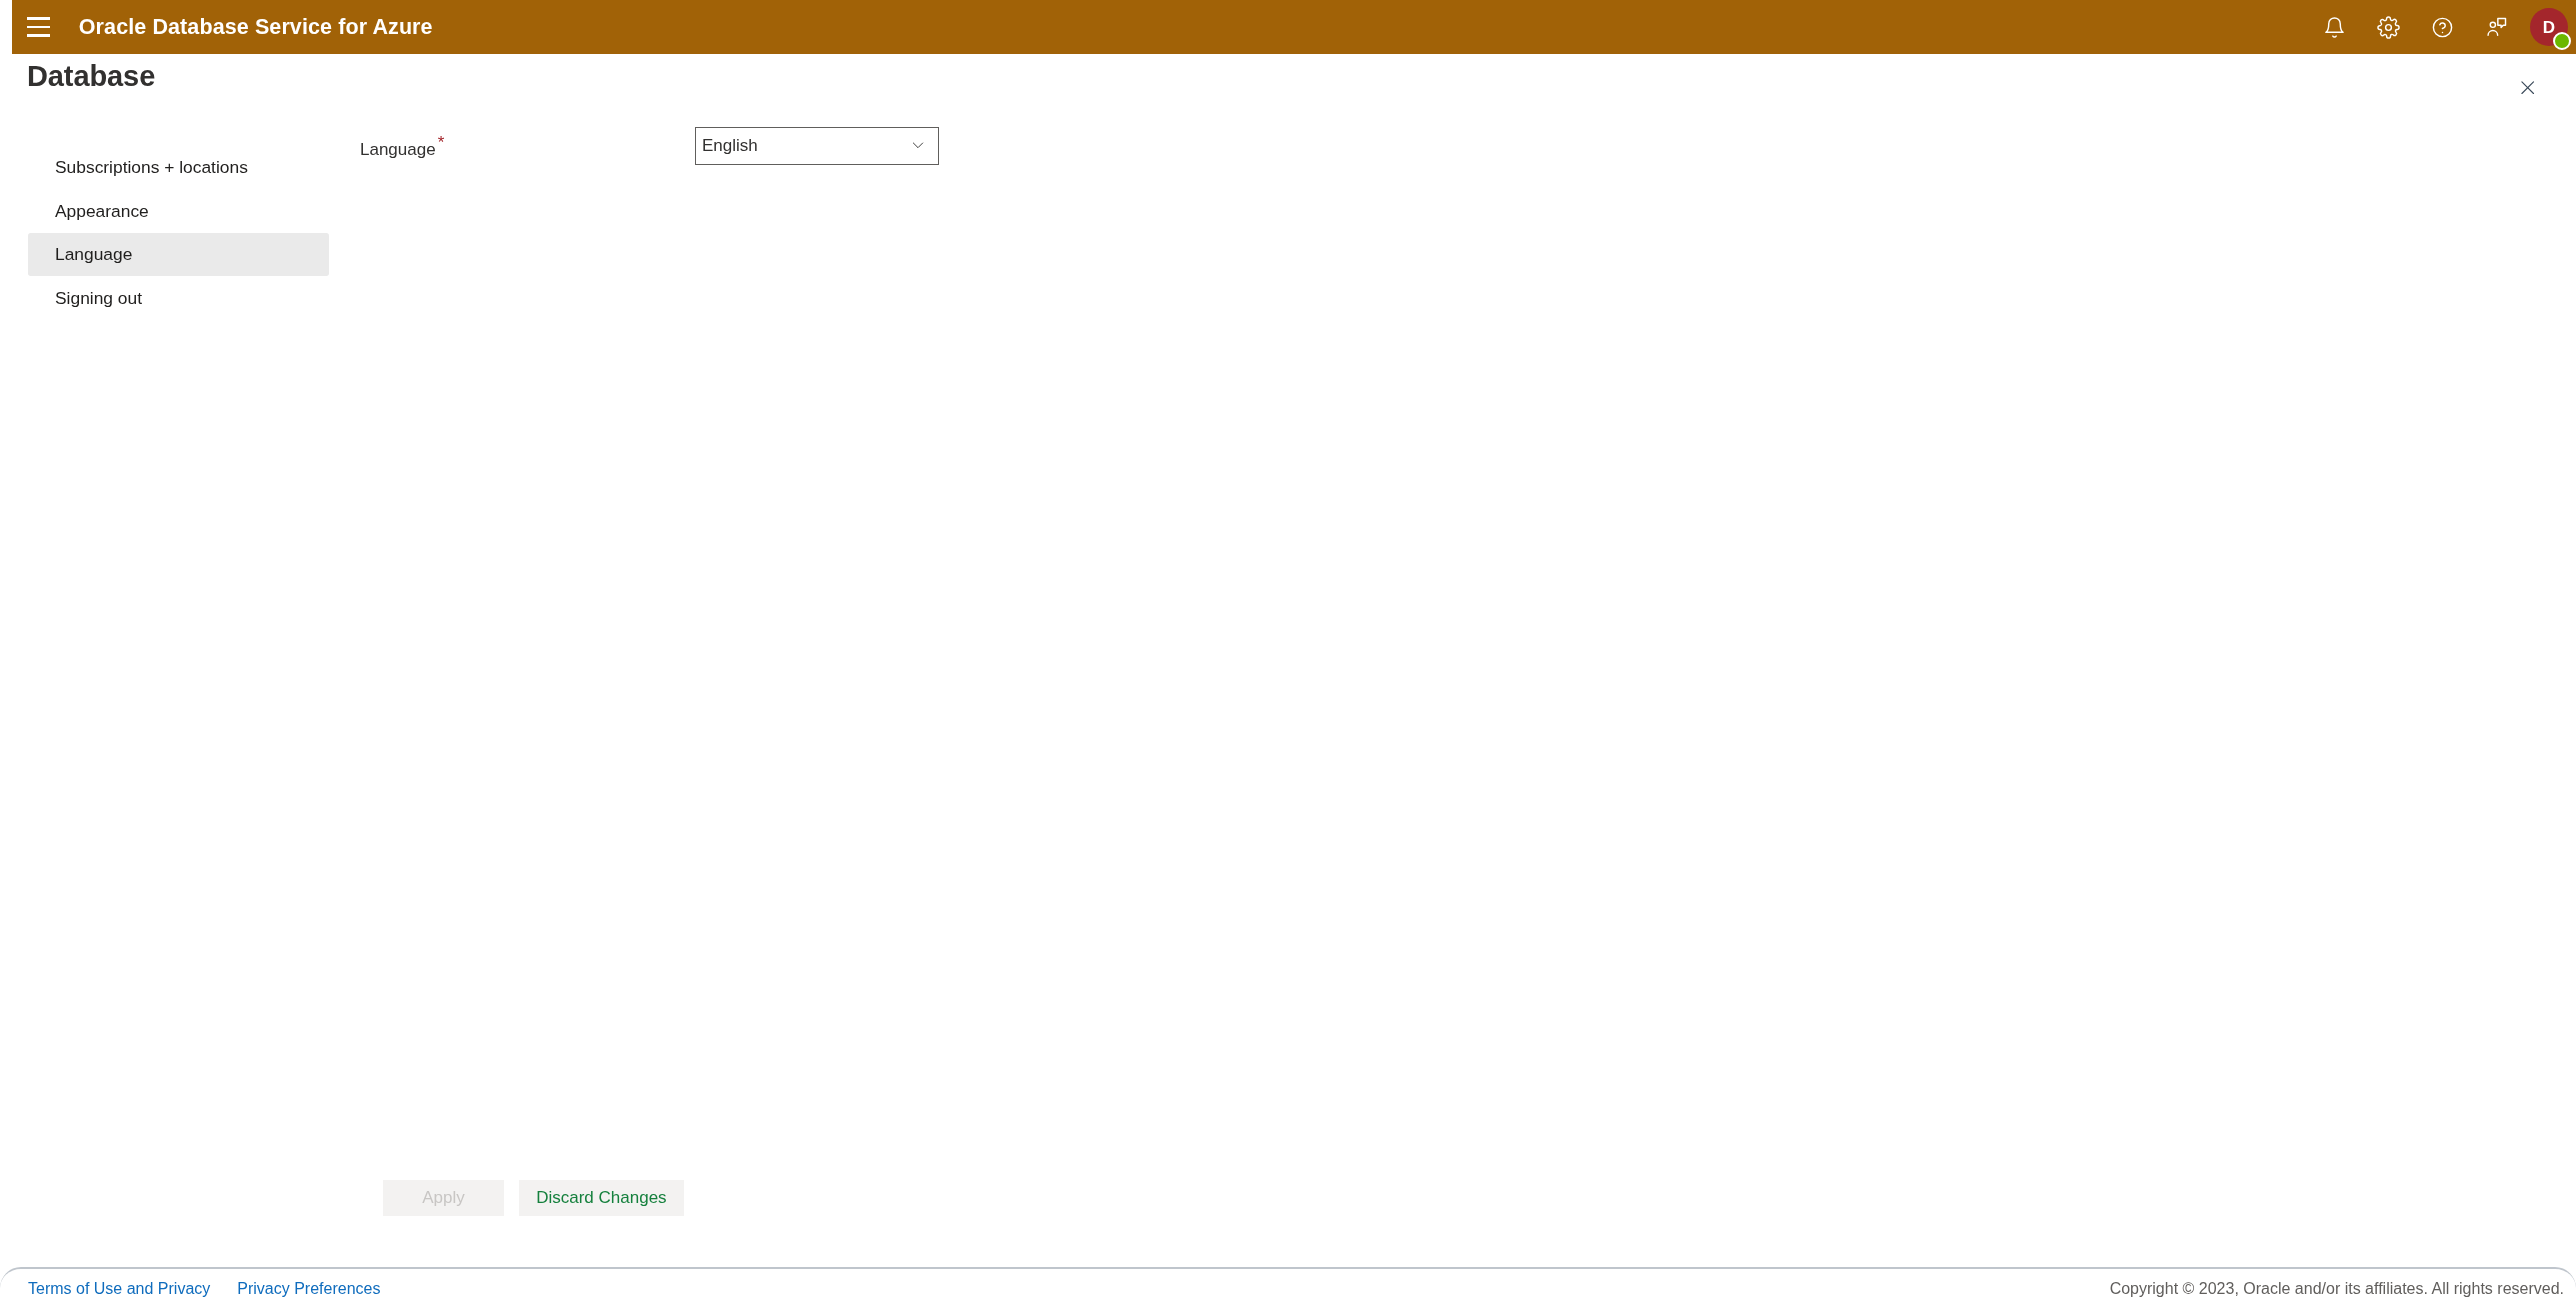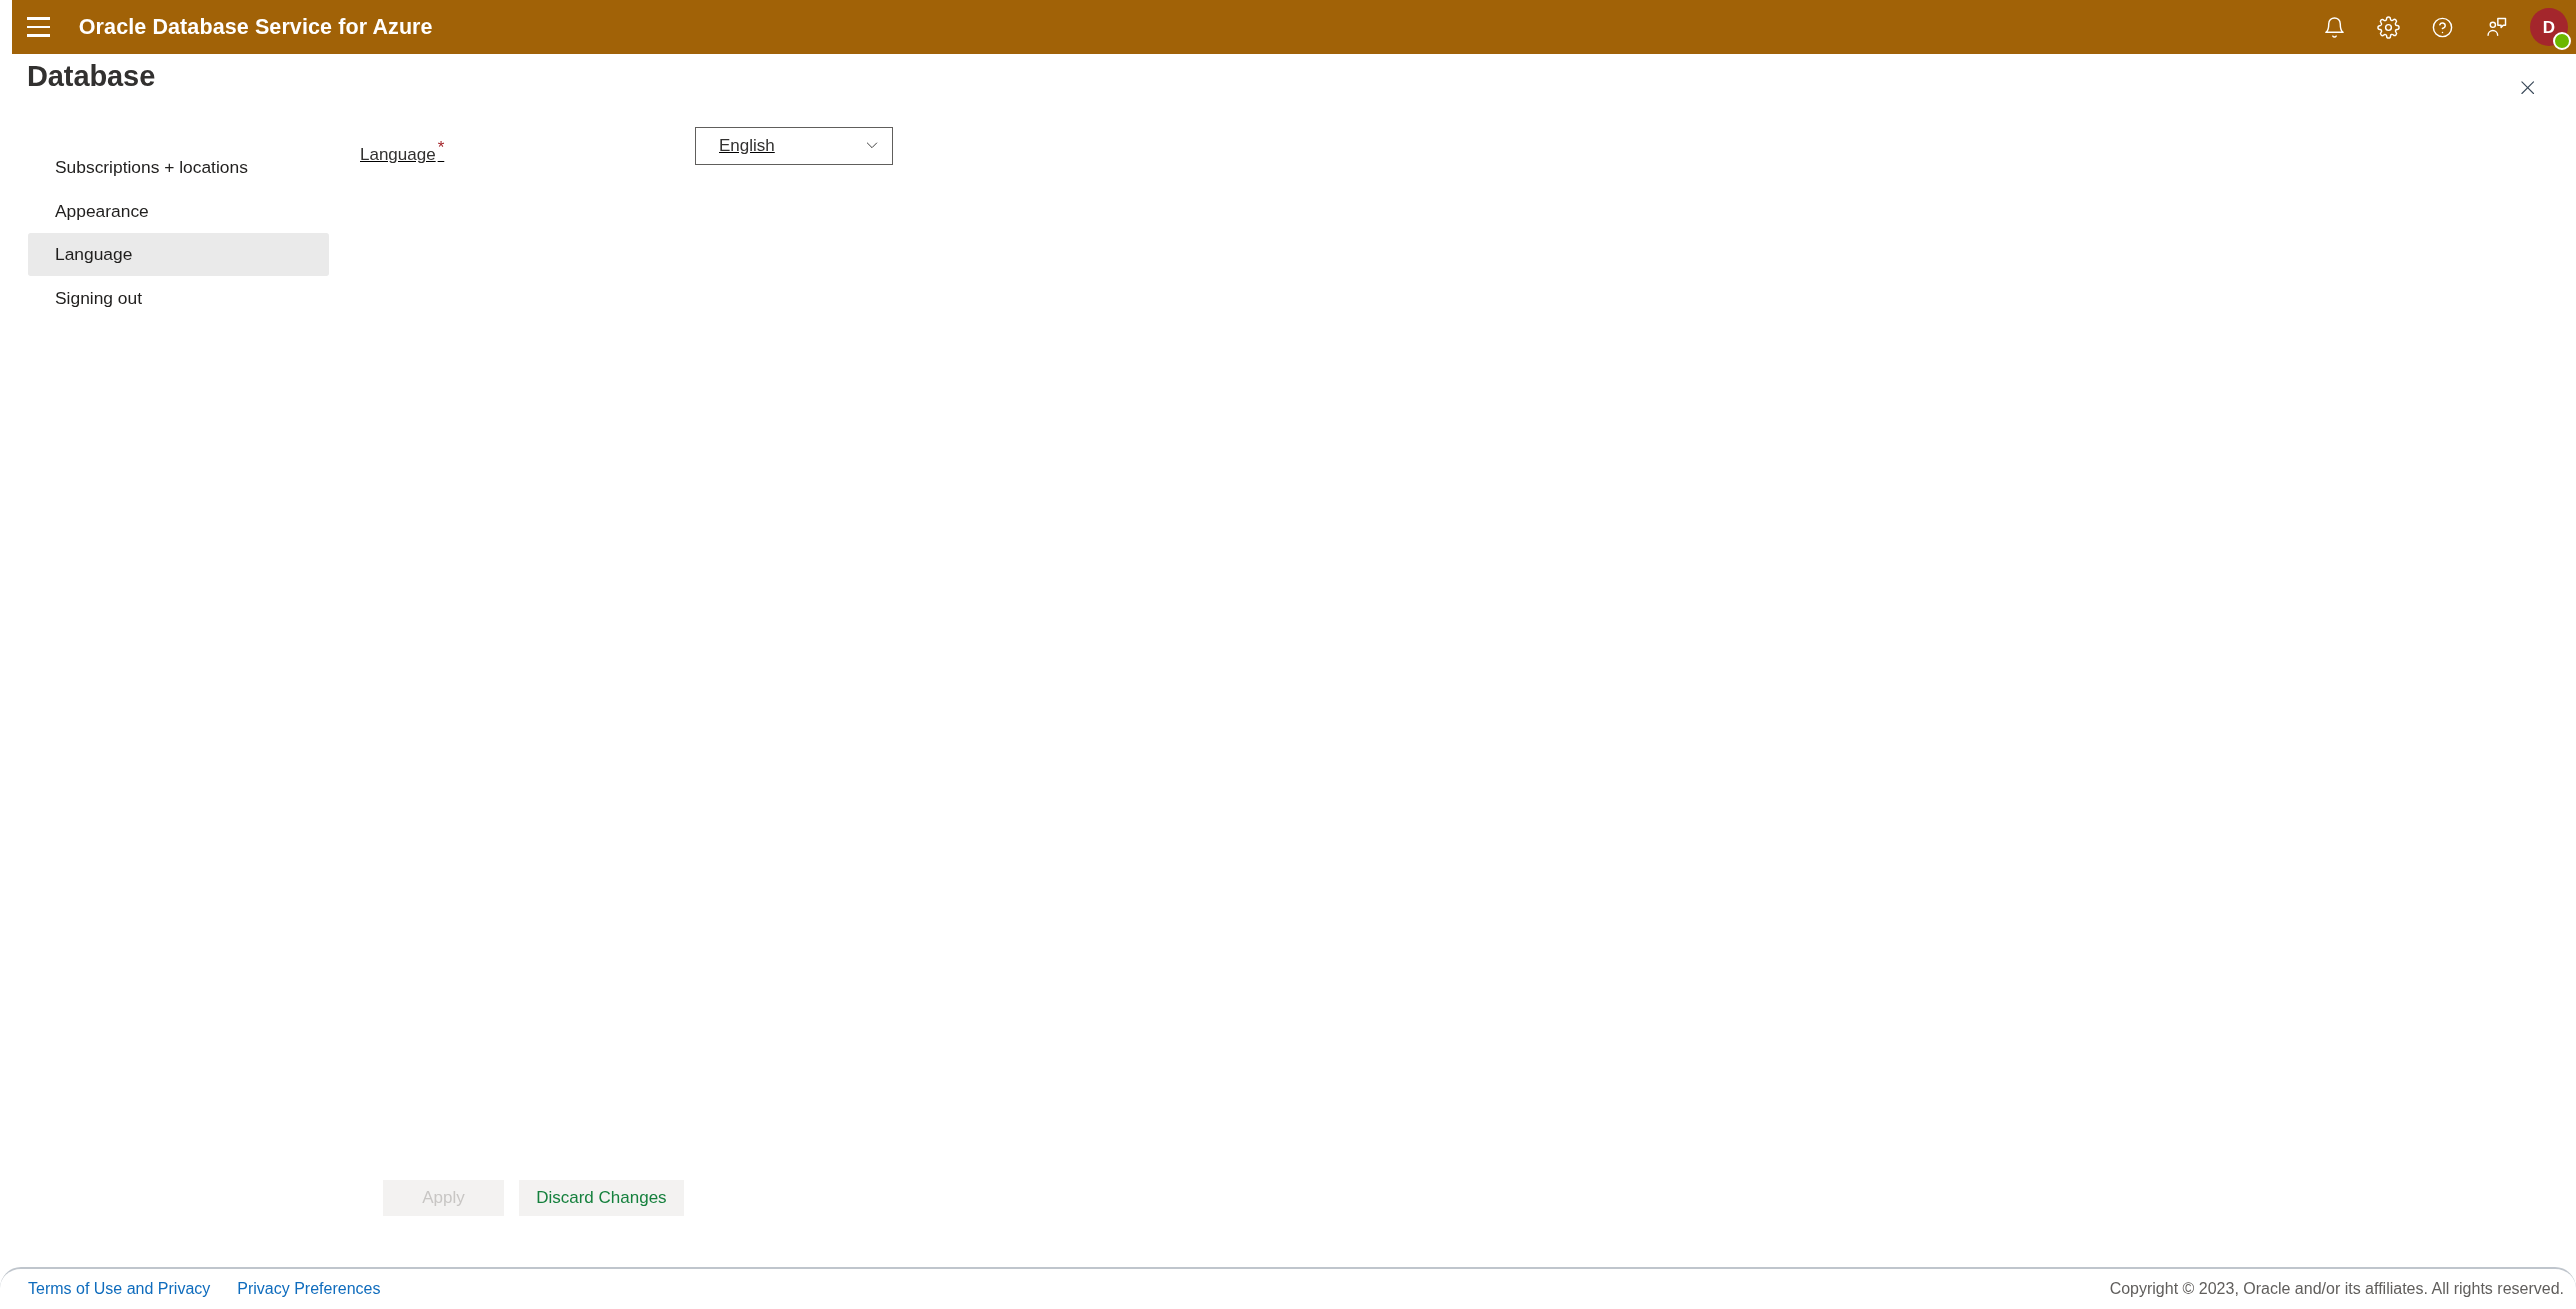--- a/index.html
+++ b/index.html
@@ -156,46 +156,45 @@
   .nav-item.selected { background: #eaeaea; }
 
   
   .form-area {
     position: absolute;
     left: 360px;
     top: 0;
   }
   .field-row {
     display: flex;
-    align-items: flex-end;
-    text-decoration: underline;
+    align-items: center;
   }
   .field-label {
     width: 335px;
     padding-top: 8px;
     font-size: 17px;
     color: #323130;
     white-space: nowrap;
   }
   .req-star {
     color: #a4262c;
     font-size: 17px;
     vertical-align: super;
     line-height: 0;
     margin-left: 2px;
   }
   .dropdown {
-    width: 198px;
+    width: 244px;
     height: 38px;
     border: 1.3px solid #605e5c;
     background: #ffffff;
     display: flex;
     align-items: center;
     justify-content: space-between;
-    padding: 0 12px 0 23px;
+    padding: 0 12px 0 6px;
     cursor: pointer;
   }
   .dropdown-value {
     font-size: 17px;
     color: #323130;
   }
 
   
   .actions {
     position: absolute;

